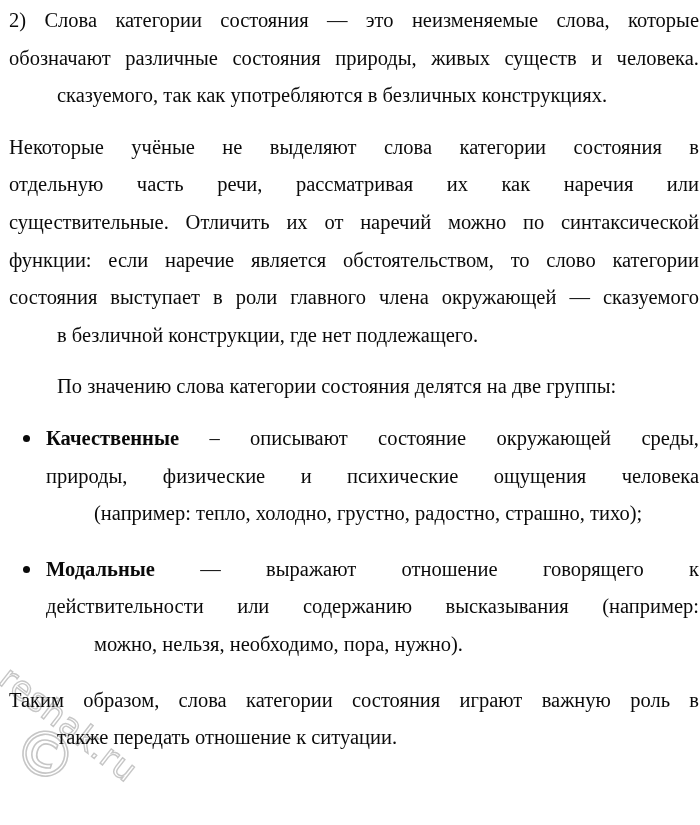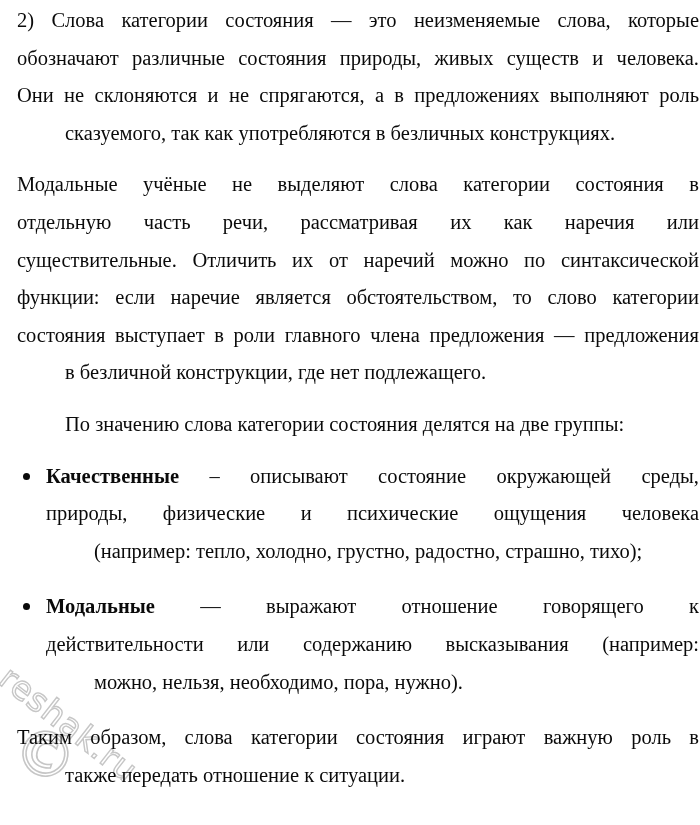--- a/index.html
+++ b/index.html
@@ -22,21 +22,21 @@
     padding: 2px 1px 0 1px;
     font-size: 20.5px;
     line-height: 37.6px;
   }
   .line {
     text-align: justify;
     text-align-last: justify;
     white-space: normal;
   }
   .line.last { text-align-last: left; padding-left: 48px; }
-  .para { margin: 0 0 14px 16px; }
+  .para { margin: 0 0 14px 8px; }
   .li {
     position: relative;
     padding-left: 45px;
     margin: 0 0 18px 0;
   }
   .li .dot {
     position: absolute;
     left: 22px; top: 15px;
     width: 7px; height: 7px;
     border-radius: 50%;
@@ -80,29 +80,28 @@
 
   <div id="watermark" aria-hidden="true">
     <div id="wm-text">reshak.ru</div>
     <div id="wm-copy">©</div>
   </div>
 
   <div id="doc">
       <div class="para">
         <div class="line">2) Слова категории состояния — это неизменяемые слова, которые</div>
         <div class="line">обозначают различные состояния природы, живых существ и человека.</div>
-        <div class="line">Они не склоняются и не спрягаются, а в предложениях выполняют роль</div>
         <div class="line last">сказуемого, так как употребляются в безличных конструкциях.</div>
       </div>
       <div class="para">
-        <div class="line">Модальные учёные не выделяют слова категории состояния в</div>
+        <div class="line">Некоторые учёные не выделяют слова категории состояния в</div>
         <div class="line">отдельную часть речи, рассматривая их как наречия или</div>
         <div class="line">существительные. Отличить их от наречий можно по синтаксической</div>
         <div class="line">функции: если наречие является обстоятельством, то слово категории</div>
-        <div class="line">состояния выступает в роли главного члена предложения — предложения</div>
+        <div class="line">состояния выступает в роли главного члена окружающей — сказуемого</div>
         <div class="line last">в безличной конструкции, где нет подлежащего.</div>
       </div>
       <div class="para">
         <div class="line last">По значению слова категории состояния делятся на две группы:</div>
       </div>
       <div class="li">
         <span class="dot"></span>
         <div>
           <div class="line"><span class="term">Качественные</span> <span>– описывают состояние окружающей среды,</span></div>
           <div class="line">природы, физические и психические ощущения человека</div>

